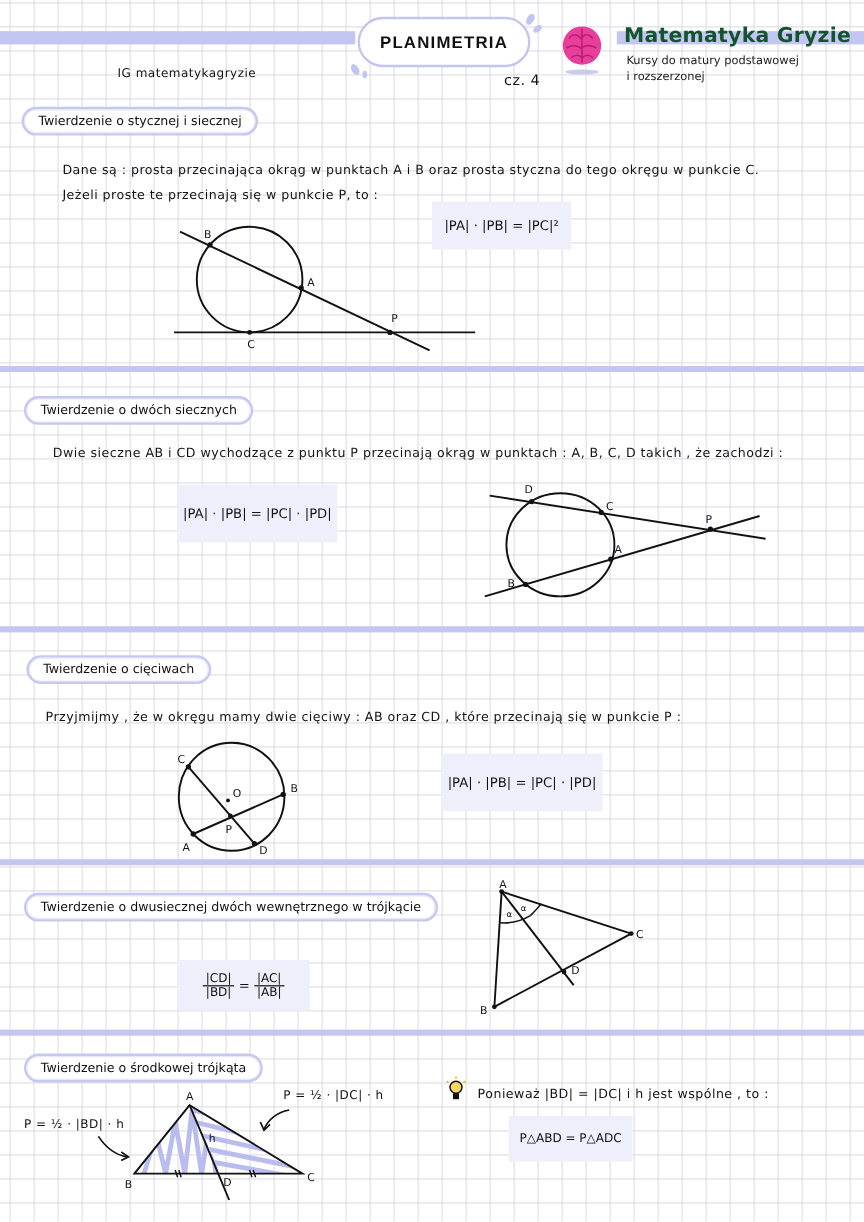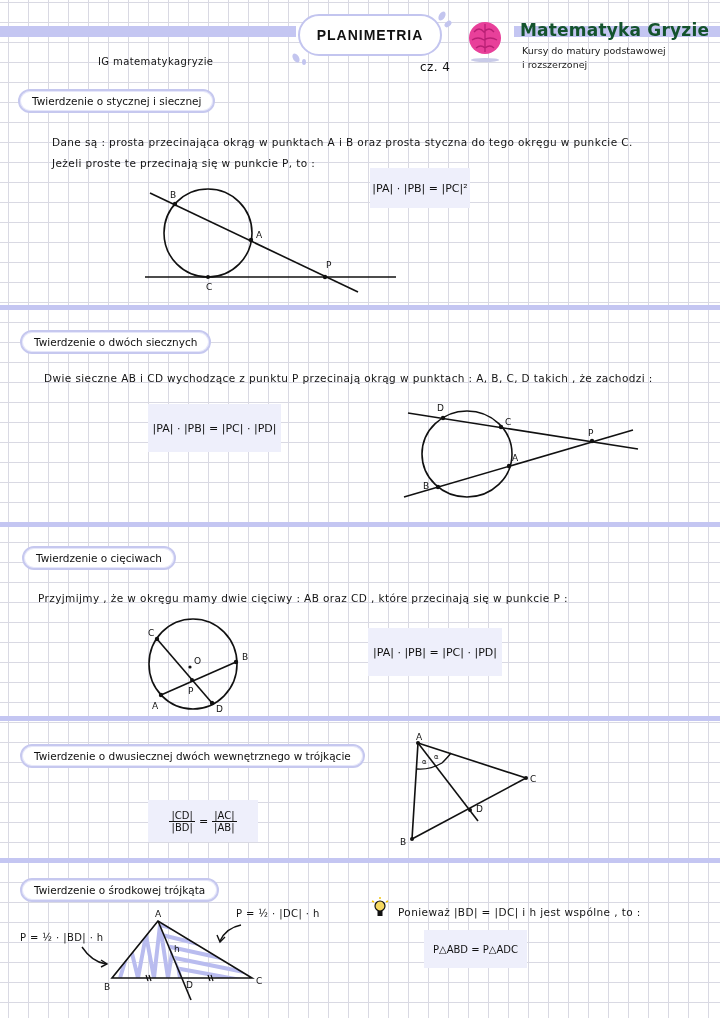--- a/index.html
+++ b/index.html
@@ -59,21 +59,21 @@
 </svg>
 <div class="brand-title">Matematyka Gryzie</div>
 <div class="brand-sub">
   <div>Kursy do matury podstawowej</div>
   <div>i rozszerzonej</div>
 </div>
 
 <div class="bubble" style="left:18px;top:89px;">Twierdzenie o stycznej i siecznej</div>
 <div class="abs hand" style="left:52px;top:136px;font-size:10.5px;">Dane są : prosta przecinająca okrąg w punktach A i B oraz prosta styczna do tego okręgu w punkcie C.</div>
 <div class="abs hand" style="left:52px;top:157px;font-size:10.5px;">Jeżeli proste te przecinają się w punkcie P, to :</div>
-<div class="formula-box" style="left:370px;top:168px;width:100px;height:40px;">|PA| · |PB| = |PC|²</div>
+<div class="formula-box" style="left:360px;top:168px;width:116px;height:40px;">|PA| · |PB| = |PC|²</div>
 <svg style="left:0;top:0;" width="720" height="1018">
   <circle cx="208" cy="233" r="44" fill="none" stroke="#111" stroke-width="1.6"></circle>
   <line x1="150" y1="193" x2="358" y2="292" stroke="#111" stroke-width="1.6"></line>
   <line x1="145" y1="277" x2="396" y2="277" stroke="#111" stroke-width="1.6"></line>
   <circle cx="175" cy="204" r="2.2" fill="#111"></circle>
   <circle cx="251" cy="240" r="2.2" fill="#111"></circle>
   <circle cx="325" cy="277" r="2.2" fill="#111"></circle>
   <circle cx="208" cy="277" r="2" fill="#111"></circle>
   <text class="lbl" x="170" y="198">B</text>
   <text class="lbl" x="256" y="238">A</text>

